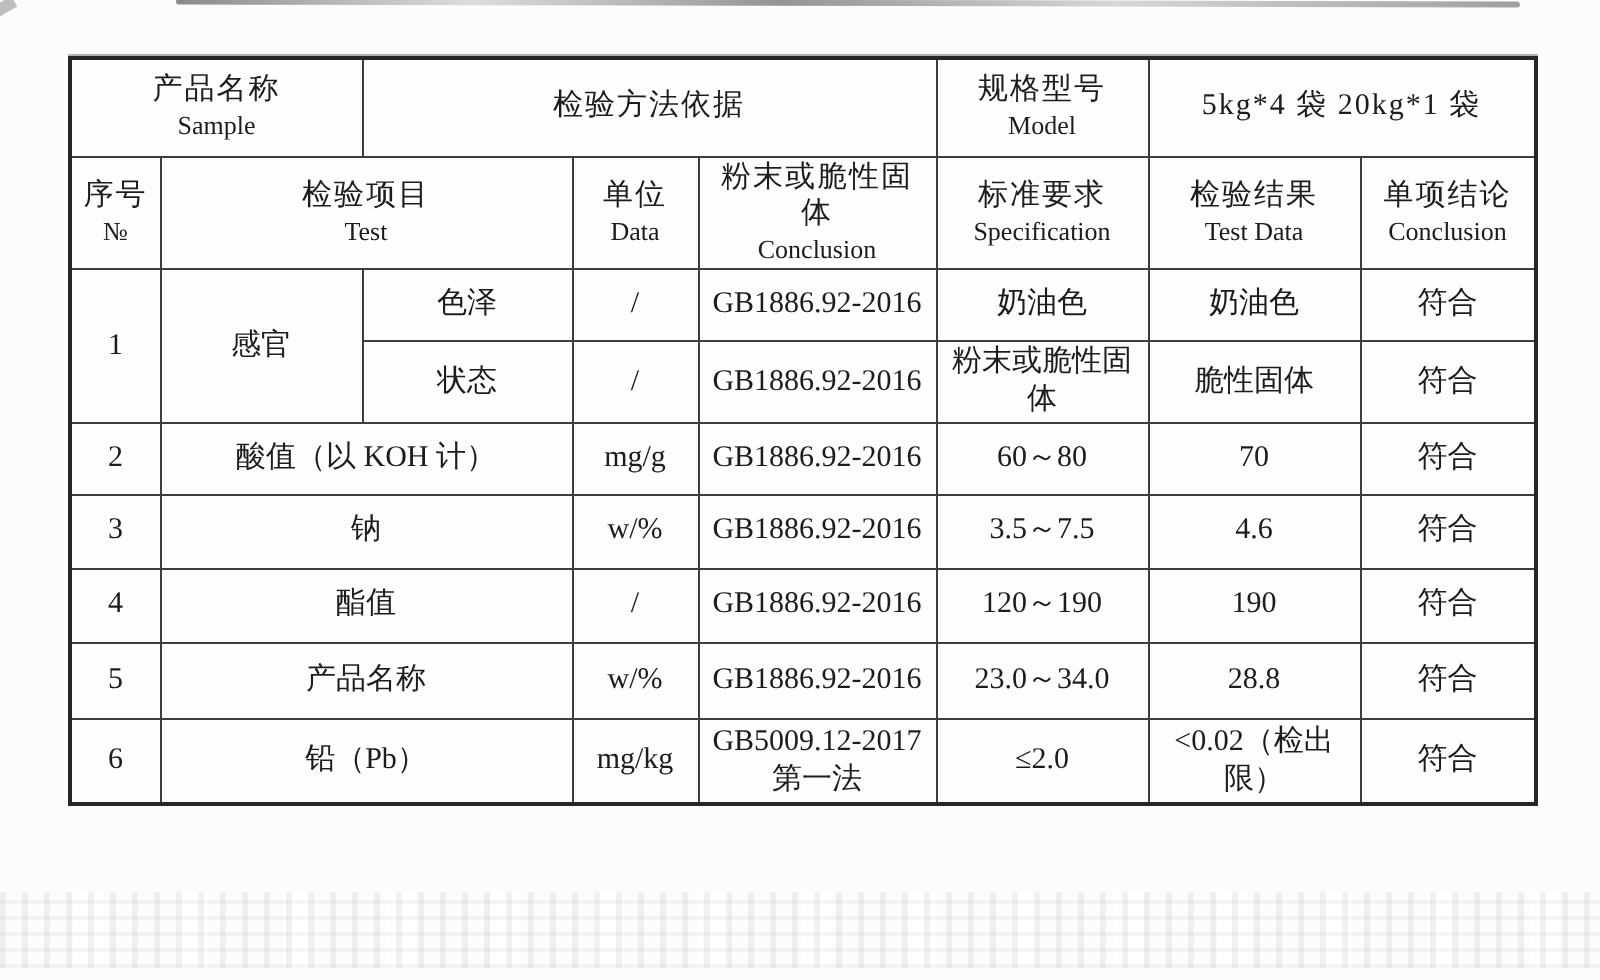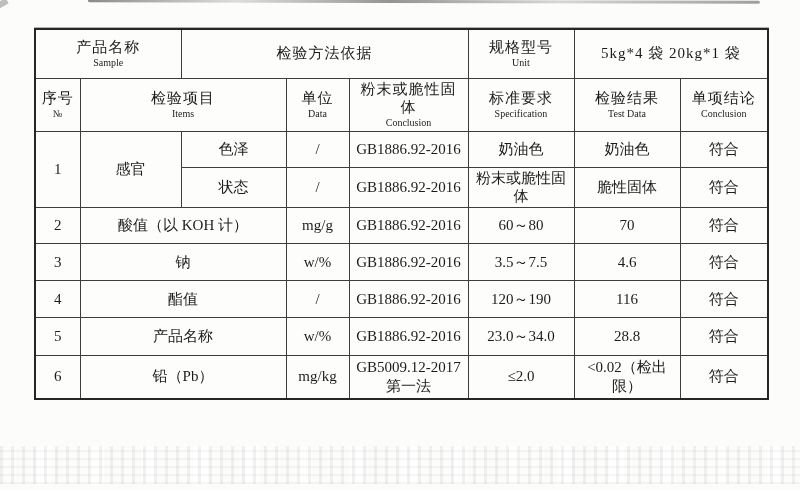--- a/index.html
+++ b/index.html
@@ -66,21 +66,21 @@
     border: 2px solid #262626;
     box-shadow: 0 -1px 0 rgba(40,40,40,.35);
   }
   .rh1 { height: 49px; }
   .rh2 { height: 52px; margin-top: 17px; }
   .rb  { height: 36px; }
   .rb2 { height: 37px; }
   .rb3 { height: 38px; }
   .rb4 { height: 43px; }
   .cn { font-size: 15px; letter-spacing: 1px; }
-  .en { font-size: 10px; letter-spacing: 0; }
+  .en { font-size: 13px; letter-spacing: 0; }
   .std-cell { font-size: 13.5px; padding: 1px 13px; line-height: 1.3; }
   .num { font-size: 14.5px; }
   .wrapcell { padding: 1px 6px; }
 </style>
 </head>
 <body>
 
 <div class="paper">
 
   <div class="scan-streak-top"></div>
@@ -101,33 +101,33 @@
 
     <tbody>
         <tr class="rh1">
       <td colspan="2">
         <div class="cn">产品名称</div>
         <div class="en">Sample</div>
       </td>
       <td colspan="3" class="cn">检验方法依据</td>
       <td>
         <div class="cn">规格型号</div>
-        <div class="en">Unit</div>
+        <div class="en">Model</div>
       </td>
       <td colspan="2" class="cn">5kg*4 袋 20kg*1 袋</td>
     </tr>
 
     <tr class="rh2">
       <td>
         <div class="cn">序号</div>
         <div class="en">№</div>
       </td>
       <td colspan="2">
         <div class="cn">检验项目</div>
-        <div class="en">Items</div>
+        <div class="en">Test</div>
       </td>
       <td>
         <div class="cn">单位</div>
         <div class="en">Data</div>
       </td>
       <td>
         <div class="cn">粉末或脆性固体</div>
         <div class="en">Conclusion</div>
       </td>
       <td>
@@ -183,21 +183,21 @@
       <td class="num">4.6</td>
       <td>符合</td>
     </tr>
 
     <tr class="rb2">
       <td class="num">4</td>
       <td colspan="2">酯值</td>
       <td class="num">/</td>
       <td class="std-cell">GB1886.92-2016</td>
       <td class="num">120～190</td>
-      <td class="num">116</td>
+      <td class="num">190</td>
       <td>符合</td>
     </tr>
 
     <tr class="rb3">
       <td class="num">5</td>
       <td colspan="2">产品名称</td>
       <td class="num">w/%</td>
       <td class="std-cell">GB1886.92-2016</td>
       <td class="num">23.0～34.0</td>
       <td class="num">28.8</td>

